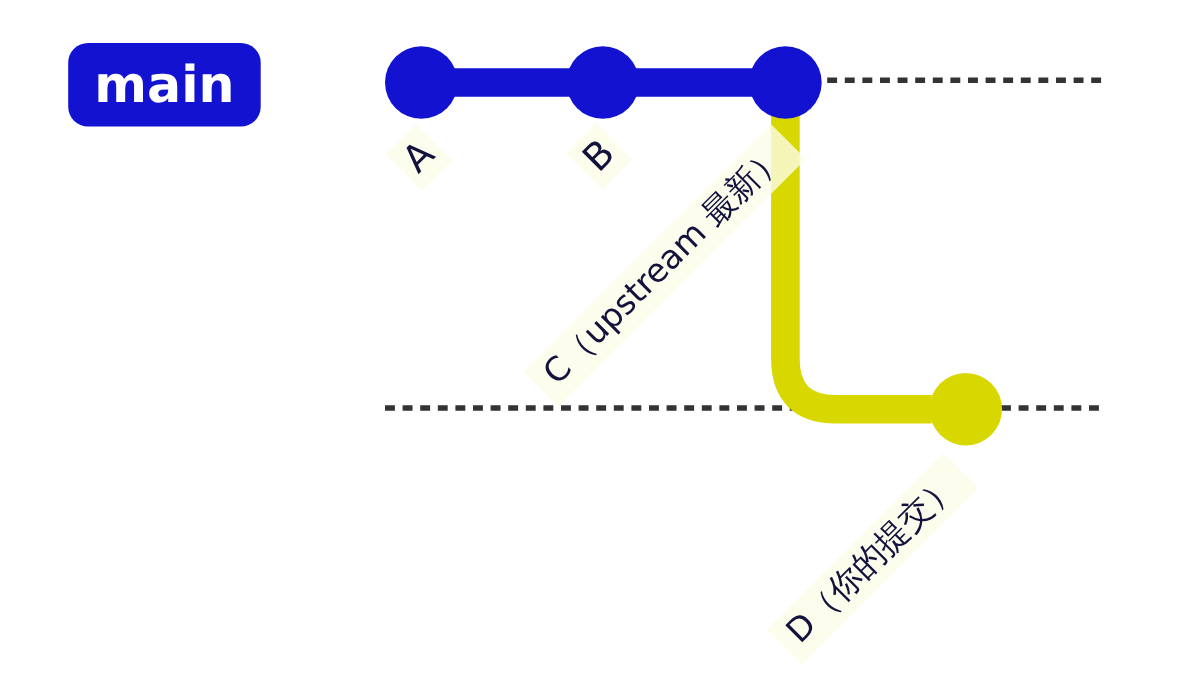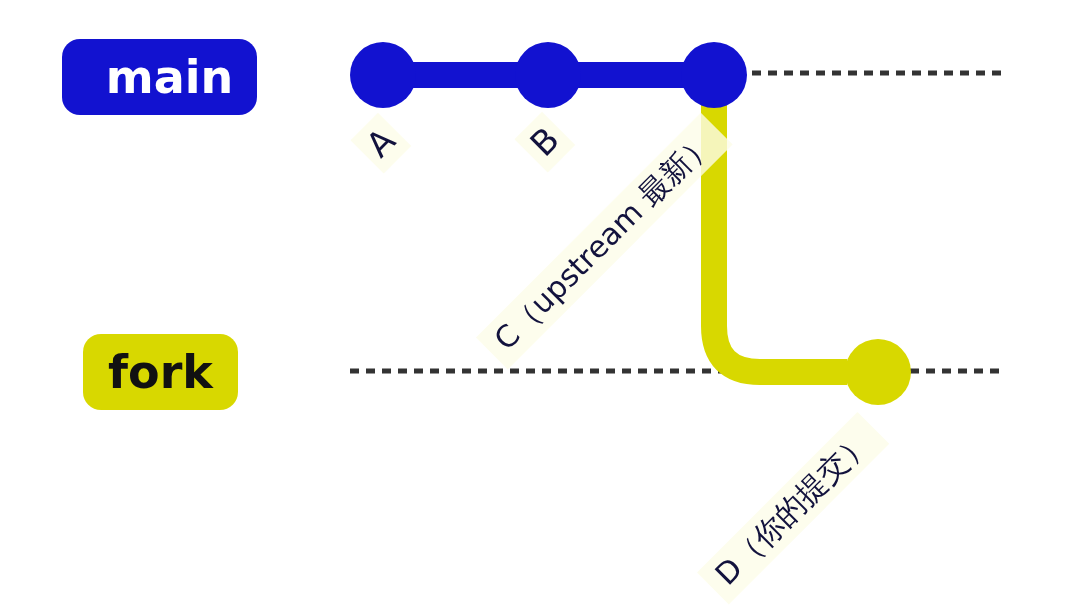--- a/index.html
+++ b/index.html
@@ -41,21 +41,20 @@
     justify-content: center;
     font-size: 46px;
     font-weight: bold;
     border-radius: 18px;
     line-height: 1;
   }
   .badge-main {
     left: 62px; top: 39px; width: 175px; height: 76px;
     background: var(--main_blue);
     color: var(--main_badge_text);
-    padding-left: 20px;
   }
   .badge-fork {
     left: 83px; top: 334px; width: 155px; height: 76px;
     background: var(--fork_yellow);
     color: var(--fork_badge_text);
   }
 
   .commit-label {
     position: absolute;
     z-index: 2;
@@ -87,20 +86,19 @@
 
     <line class="branch-line stroke-main" x1="383" y1="75" x2="714" y2="75"></line>
 
     <circle class="fill-main" cx="383" cy="75" r="33"></circle>
     <circle class="fill-main" cx="548" cy="75" r="33"></circle>
     <circle class="fill-main" cx="714" cy="75" r="33"></circle>
     <circle class="fill-fork" cx="878" cy="372" r="33"></circle>
   </svg>
 
   <div class="badge badge-main">main</div>
-  <div class="badge badge-fork">fork</div>
 
   <div class="commit-label short label-a">A</div>
   <div class="commit-label short label-b">B</div>
   <div class="commit-label long label-c">C（upstream 最新）</div>
   <div class="commit-label long label-d">D（你的提交）</div>
 
 </div>
 
 </body></html>

